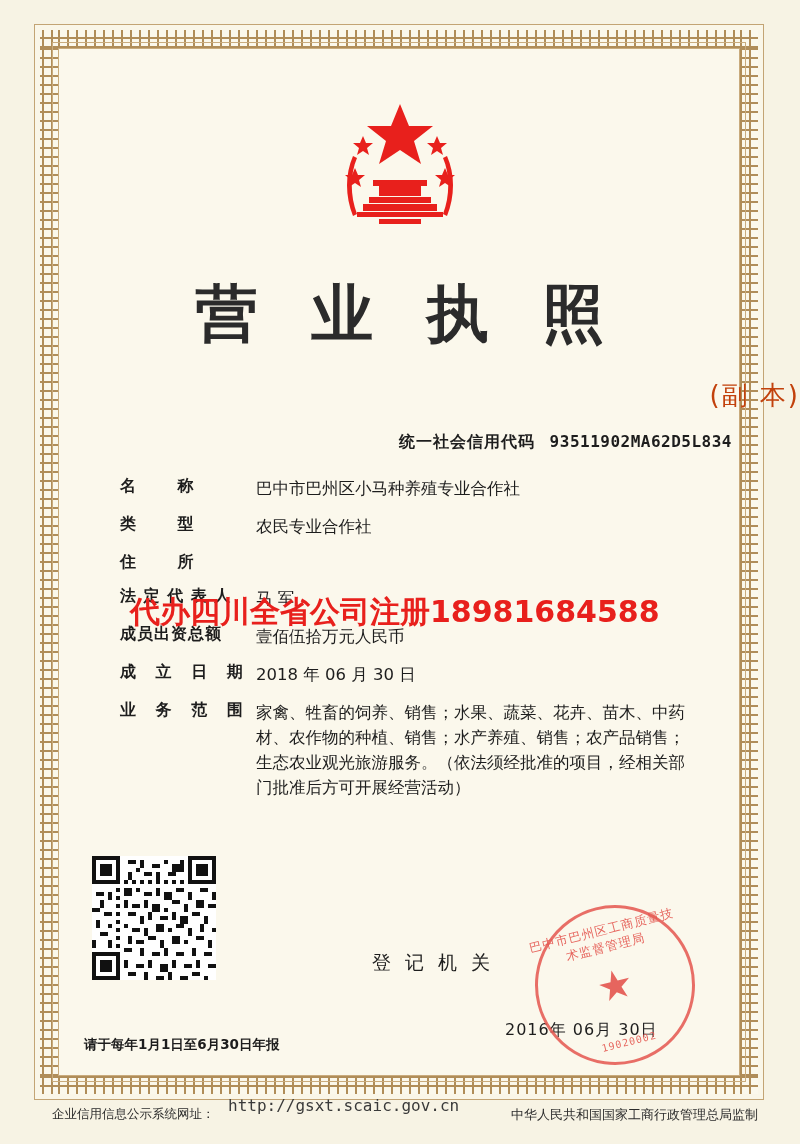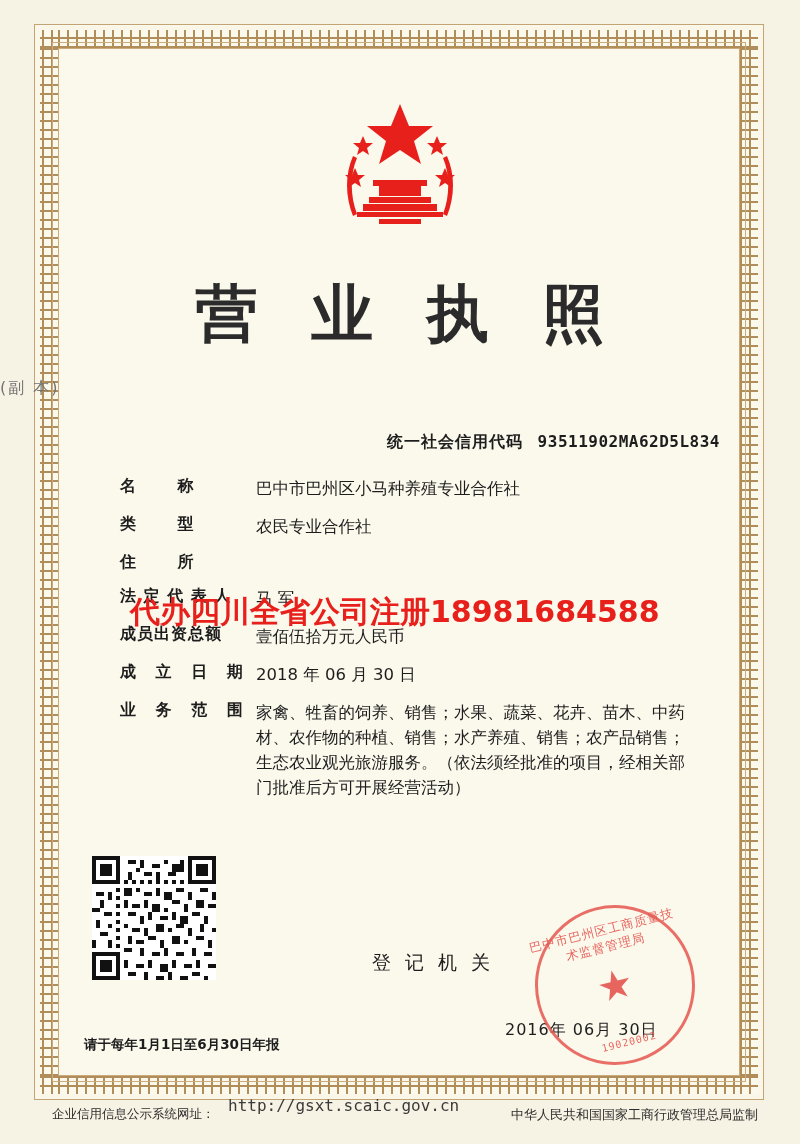--- a/index.html
+++ b/index.html
@@ -74,31 +74,31 @@
     font-size: 62px;
     font-weight: bold;
     letter-spacing: 16px;
     color: #2b2b2b;
     text-indent: 16px;
   }
   .subtitle {
     position: absolute;
     left: 0; right: 0;
     top: 378px;
-    text-align: left;
-    font-family: "DejaVu Sans", sans-serif;
-    font-size: 16px;
-    color: #737373;
+    text-align: right;
+    font-family: "DejaVu Sans", sans-serif;
+    font-size: 26px;
+    color: #c2410c;
     letter-spacing: 2px;
   }
 
   
   .credit-line {
     position: absolute;
-    right: 80px;
+    right: 68px;
     top: 432px;
     font-family: "DejaVu Sans", sans-serif;
     font-size: 16px;
     font-weight: bold;
     color: #1d1d1d;
     letter-spacing: 1px;
   }
   .credit-line .code {
     font-family: "DejaVu Sans Mono", monospace;
     font-weight: bold;

